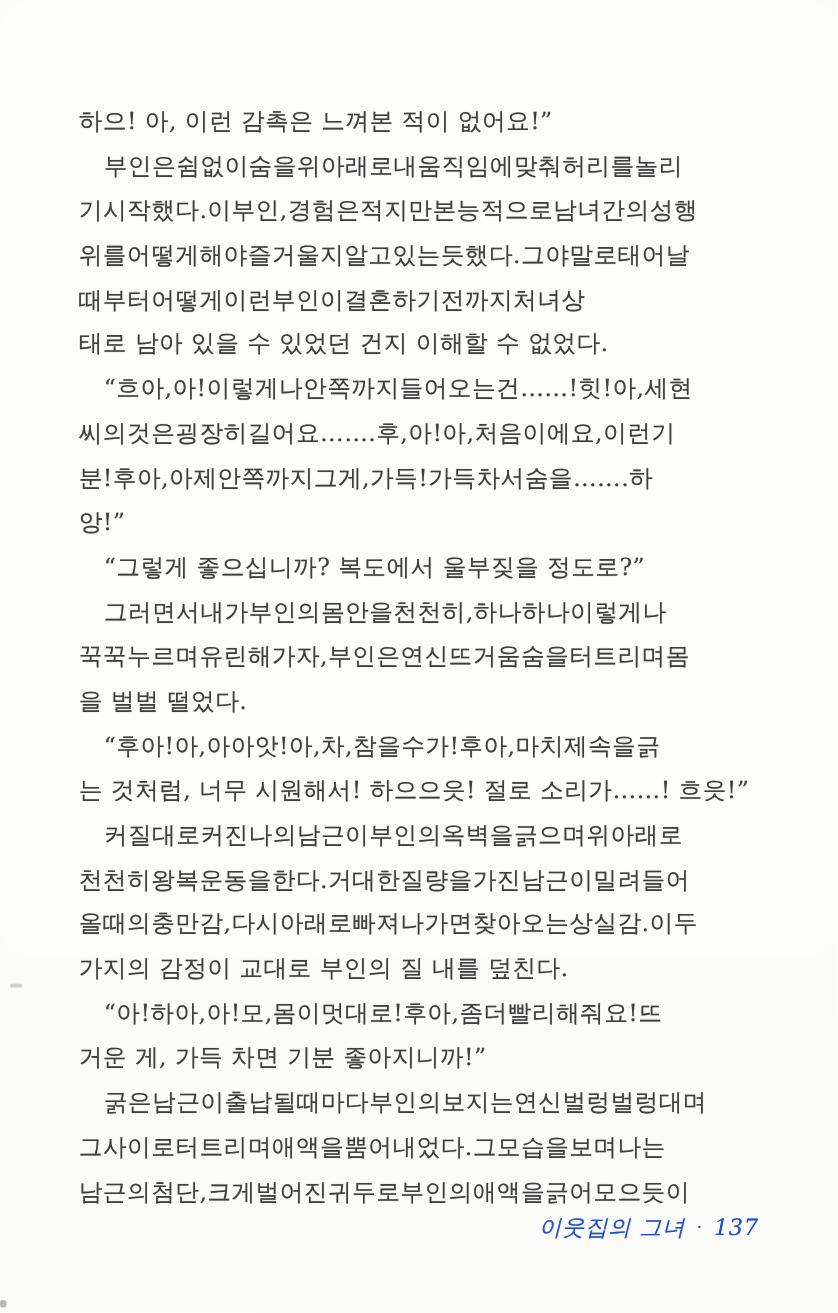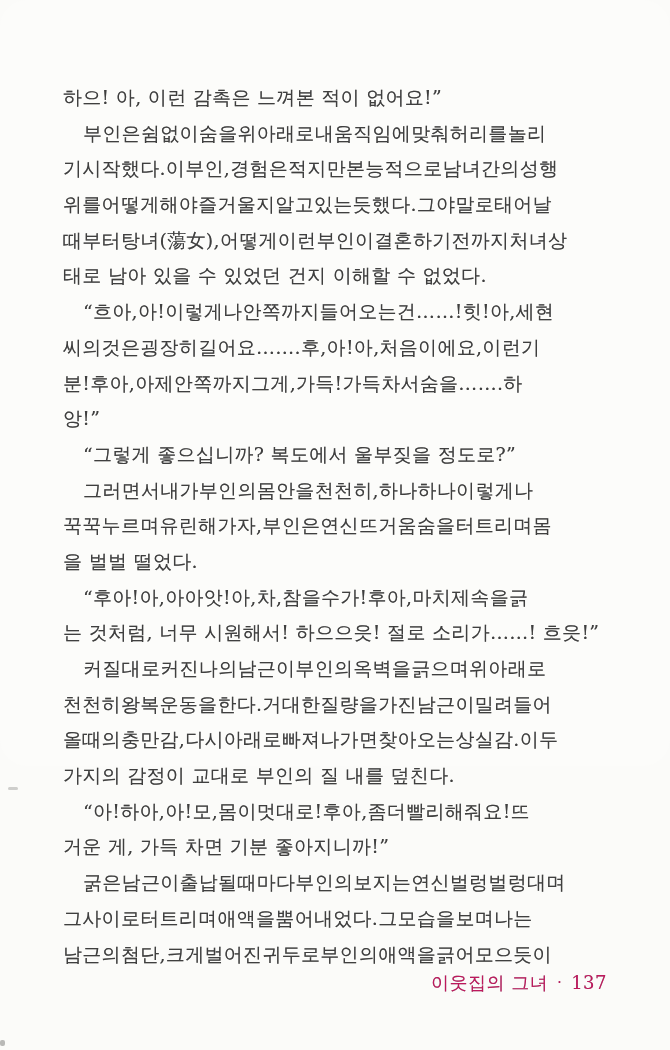--- a/index.html
+++ b/index.html
@@ -50,26 +50,27 @@
   .line span {
     flex: 0 0 auto;
   }
   .footer {
     position: absolute;
     right: 63px;
     top: 968px;
     height: 30px;
     line-height: 30px;
     font-size: 18px;
-    color: #be185d;
+    color: #1d4ed8;
     text-shadow: 0 0 0.6px rgba(80,80,80,0.5);
     letter-spacing: 0.5px;
     display: flex;
     align-items: center;
     gap: 9px;
+    font-style: italic;
   }
   .footer .dot {
     font-size: 14px;
     position: relative;
     top: -1px;
   }
   .artifact {
     position: absolute;
     background: rgba(150,150,148,0.45);
     border-radius: 2px;
@@ -118,21 +119,20 @@
         <span>즐거울지</span>
         <span>알고</span>
         <span>있는</span>
         <span>듯</span>
         <span>했다.</span>
         <span>그야말로</span>
         <span>태어날</span>
       </div>
       <div class="line">
         <span>때부터</span>
-        <span>탕녀(蕩女),</span>
         <span>어떻게</span>
         <span>이런</span>
         <span>부인이</span>
         <span>결혼하기</span>
         <span>전까지</span>
         <span>처녀</span>
         <span>상</span>
       </div>
       <div class="line noj">
         <span>태로 남아 있을 수 있었던 건지 이해할 수 없었다.</span>

